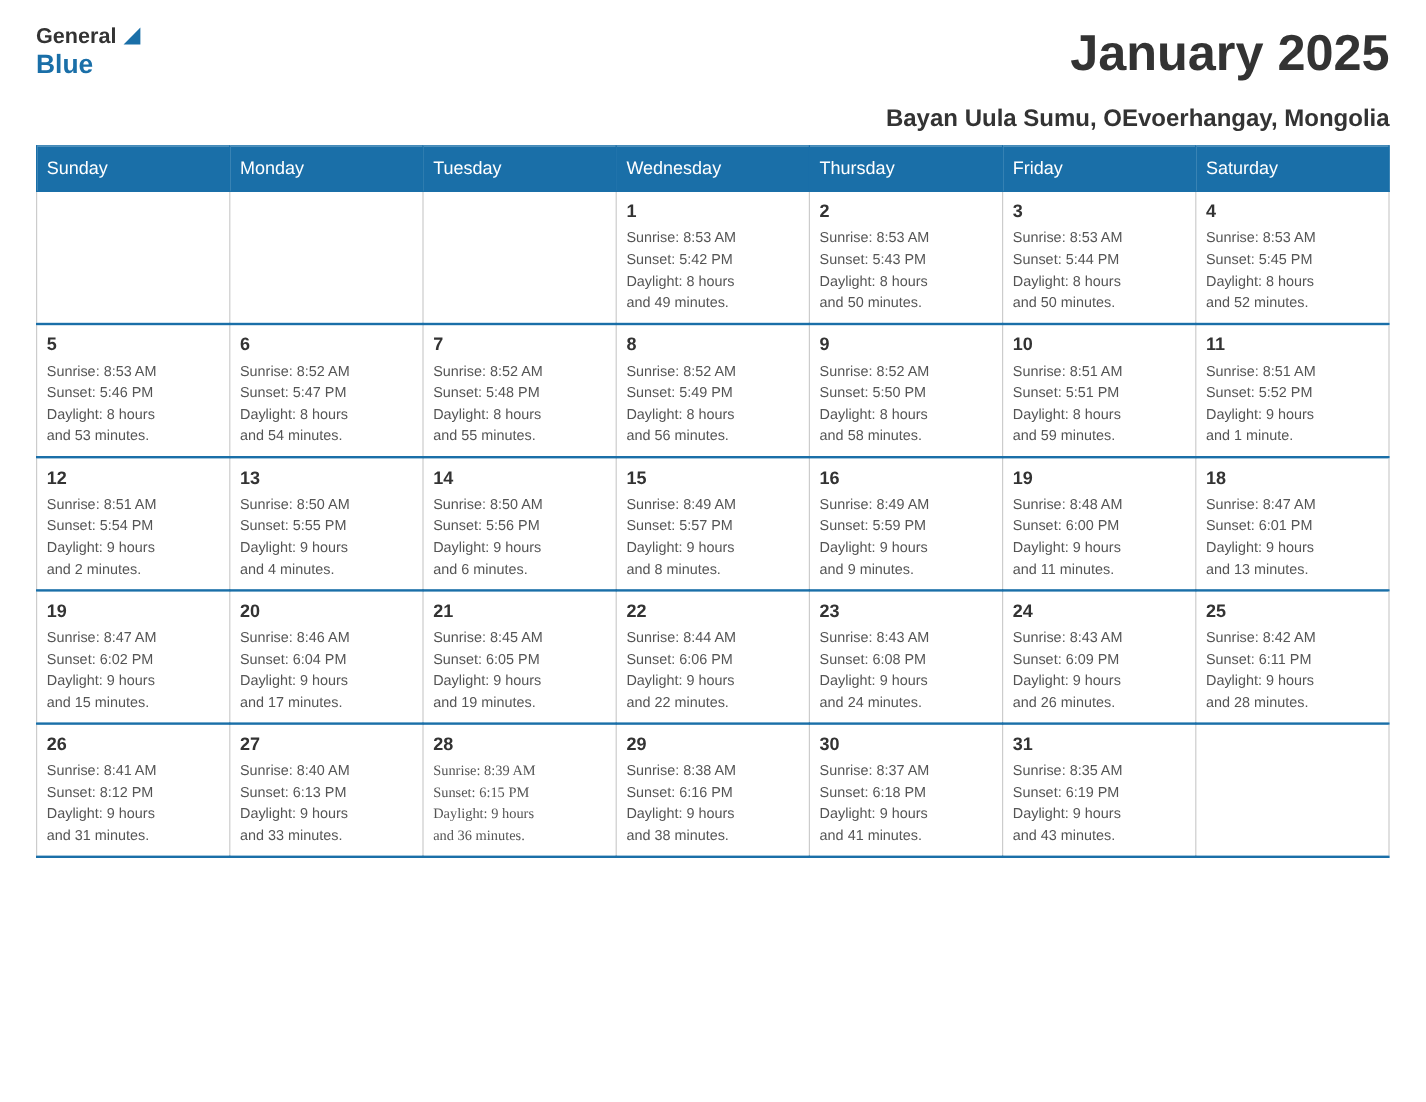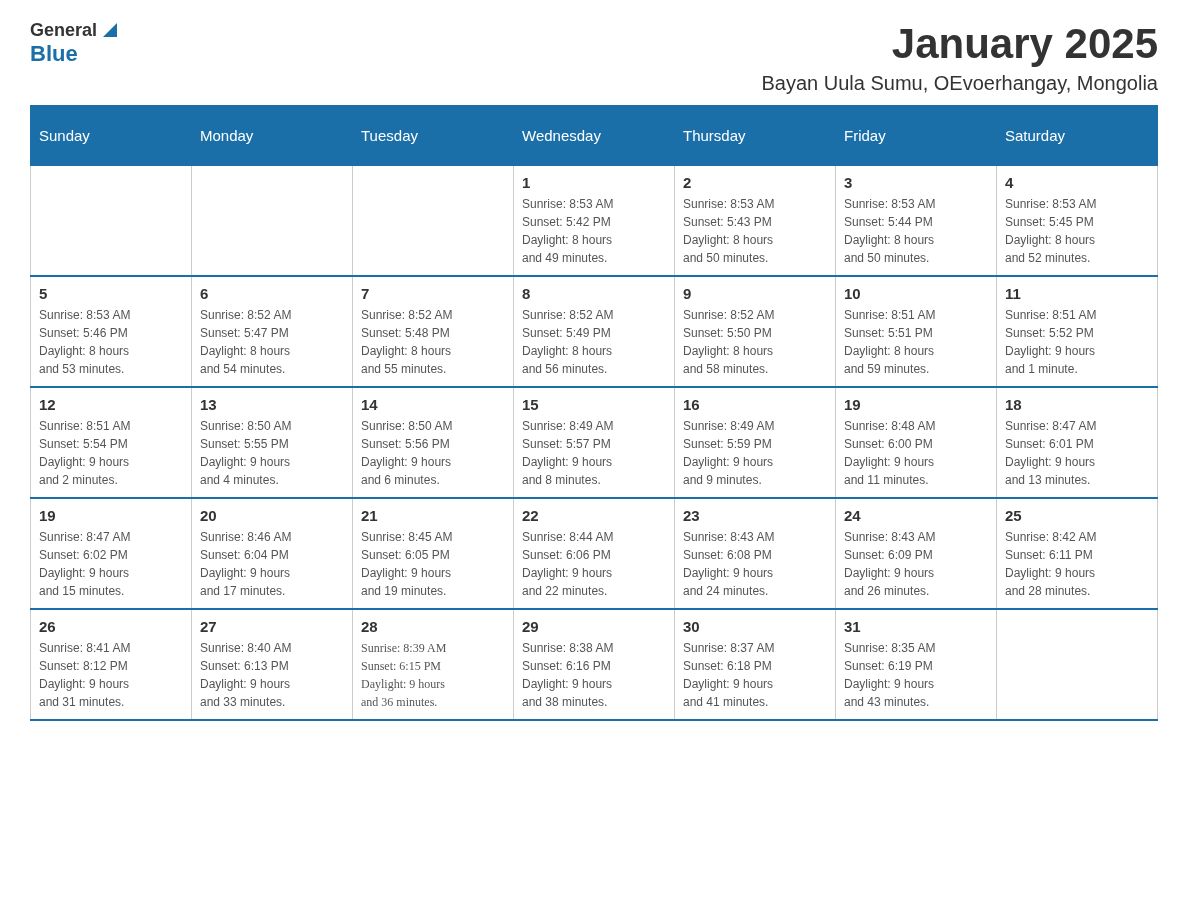--- a/index.html
+++ b/index.html
@@ -36,33 +36,34 @@
       text-align: right;
     }
     .calendar-title {
       font-size: 42px;
       font-weight: bold;
       color: #333;
     }
     .calendar-subtitle {
       font-size: 20px;
       color: #333;
-      margin-top: 4px;
+      margin-top: 20px;
+      font-weight: bold;
     }
     .calendar-table {
       width: 100%;
       border-collapse: collapse;
       margin-top: 10px;
     }
     .calendar-table thead tr {
       background-color: #1a6fa8;
       color: #fff;
     }
     .calendar-table thead th {
-      padding: 21px 8px;
+      padding: 10px 8px;
       font-size: 15px;
       font-weight: normal;
       border: 1px solid #1a6fa8;
       text-align: left;
     }
     .calendar-table tbody tr {
       border-bottom: 2px solid #1a6fa8;
     }
     .calendar-table tbody td {
       padding: 8px 8px;

